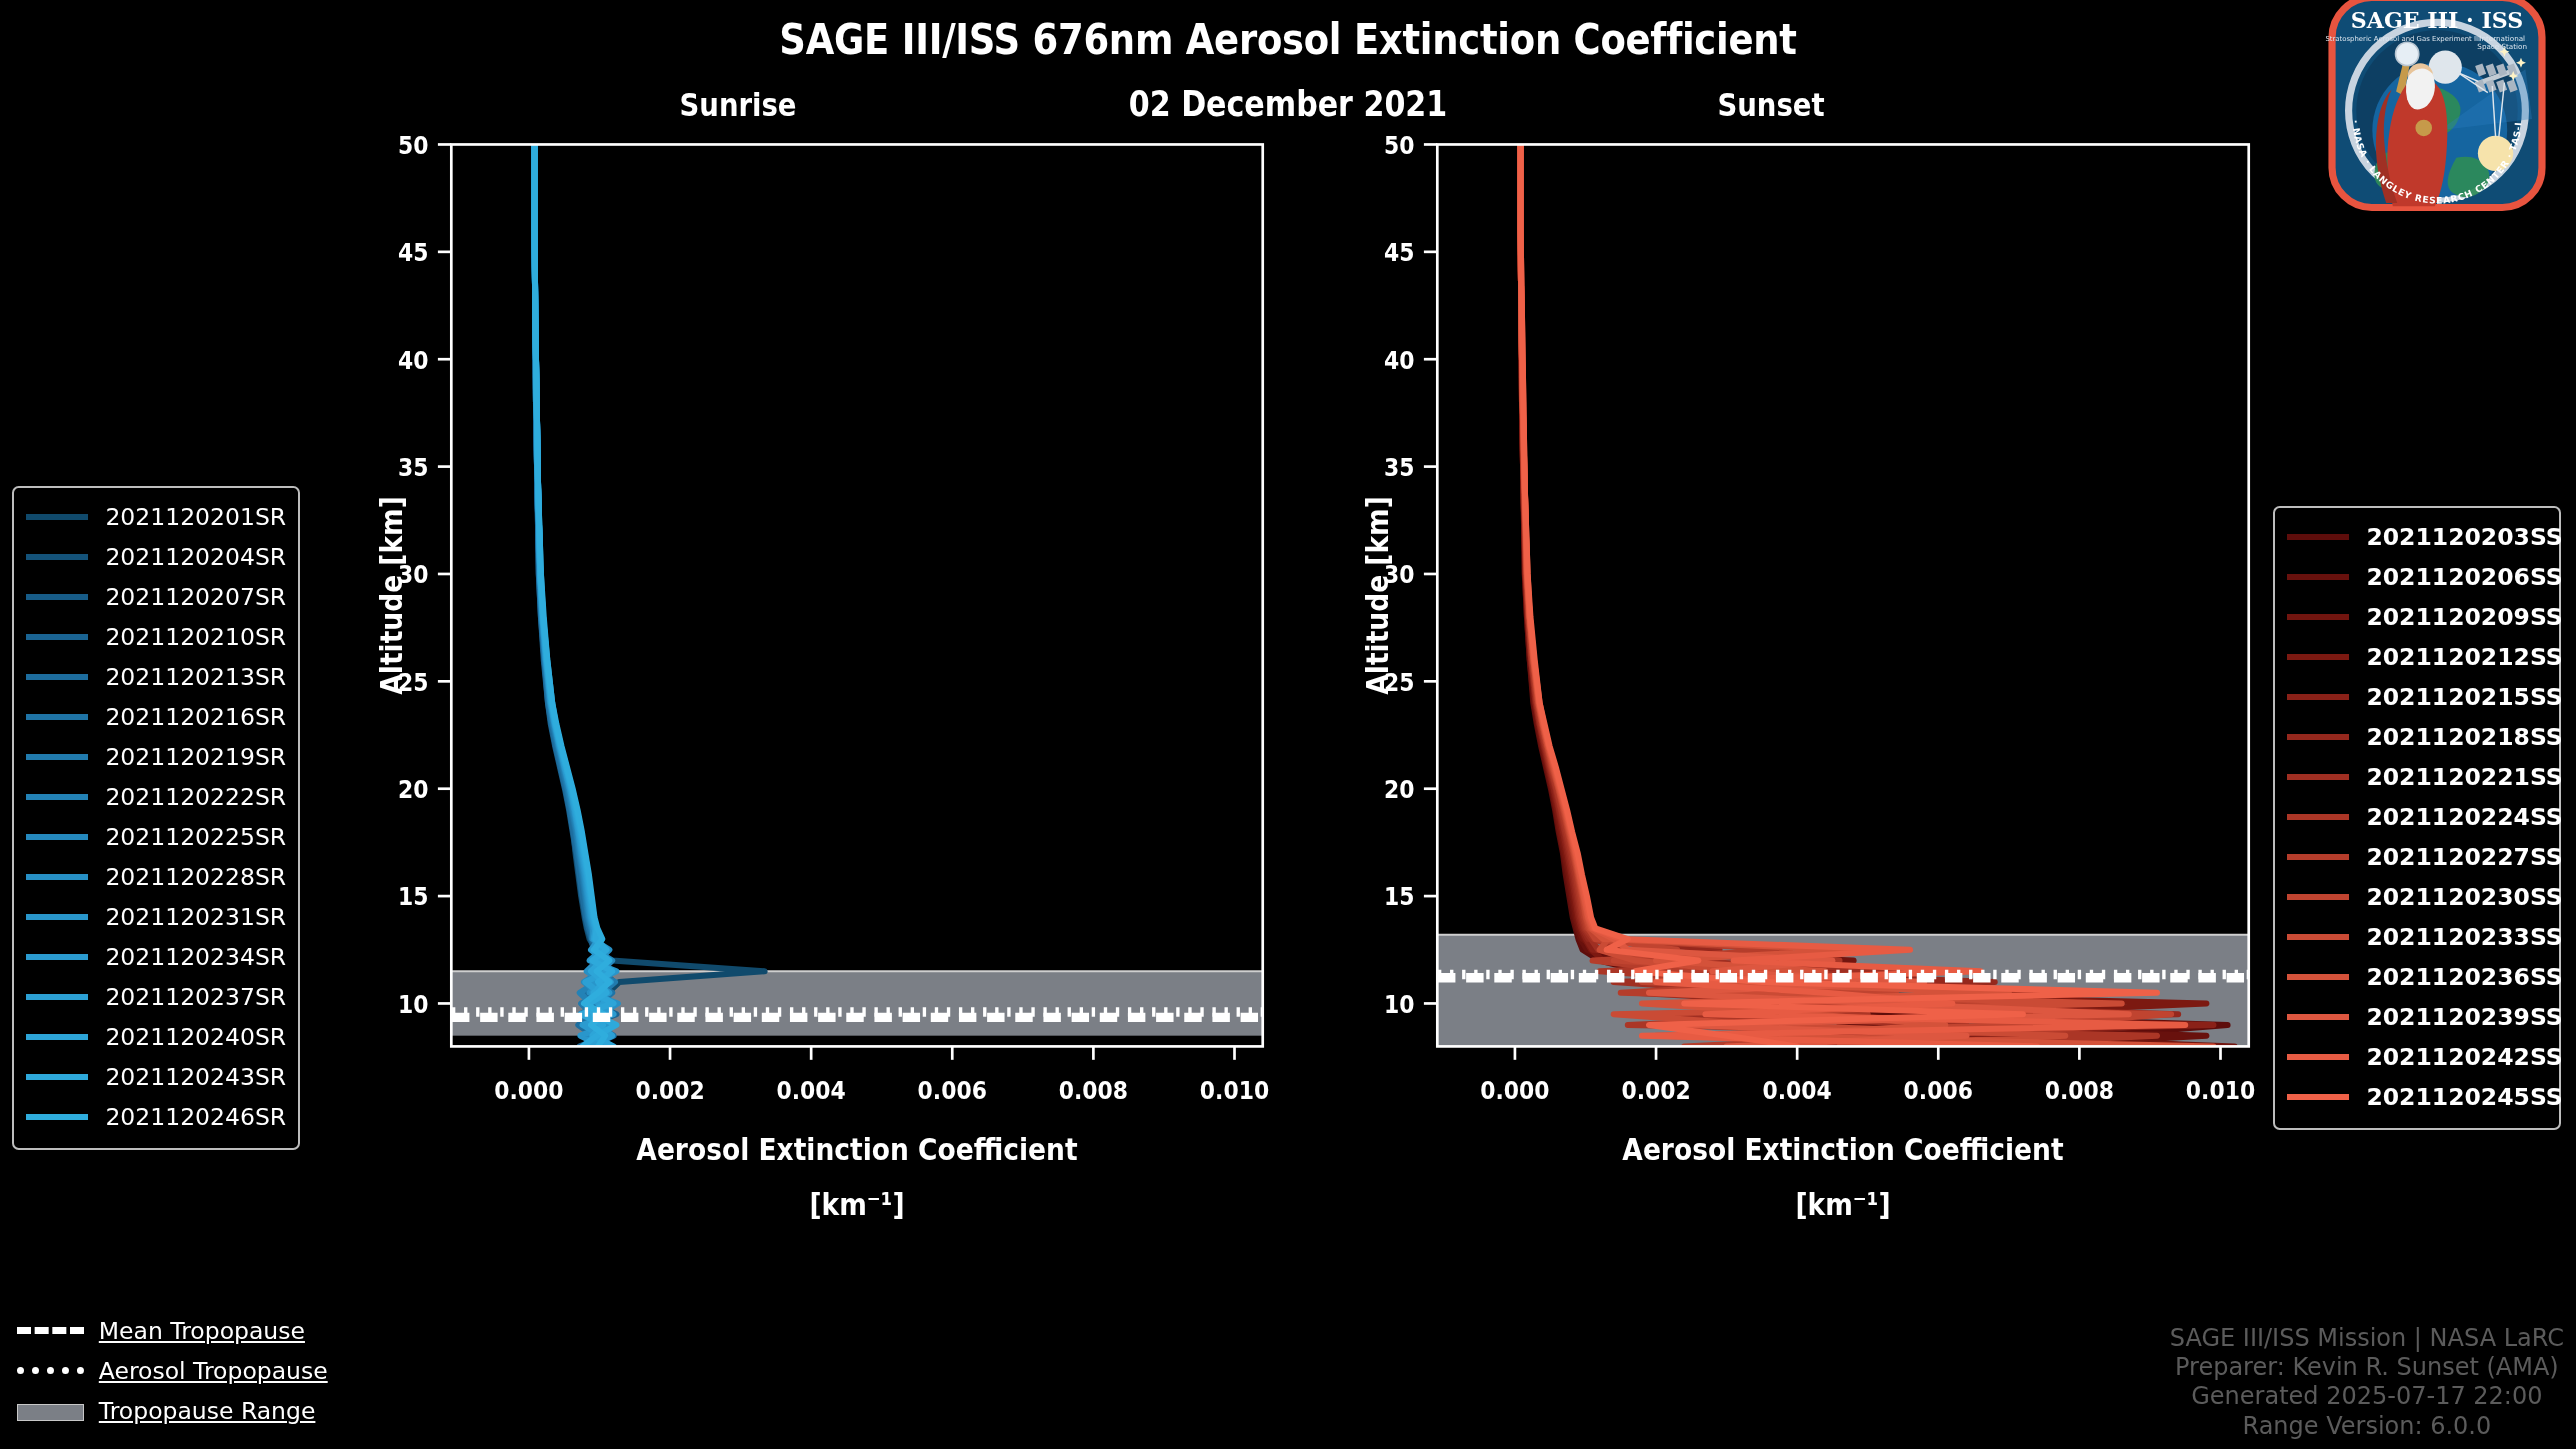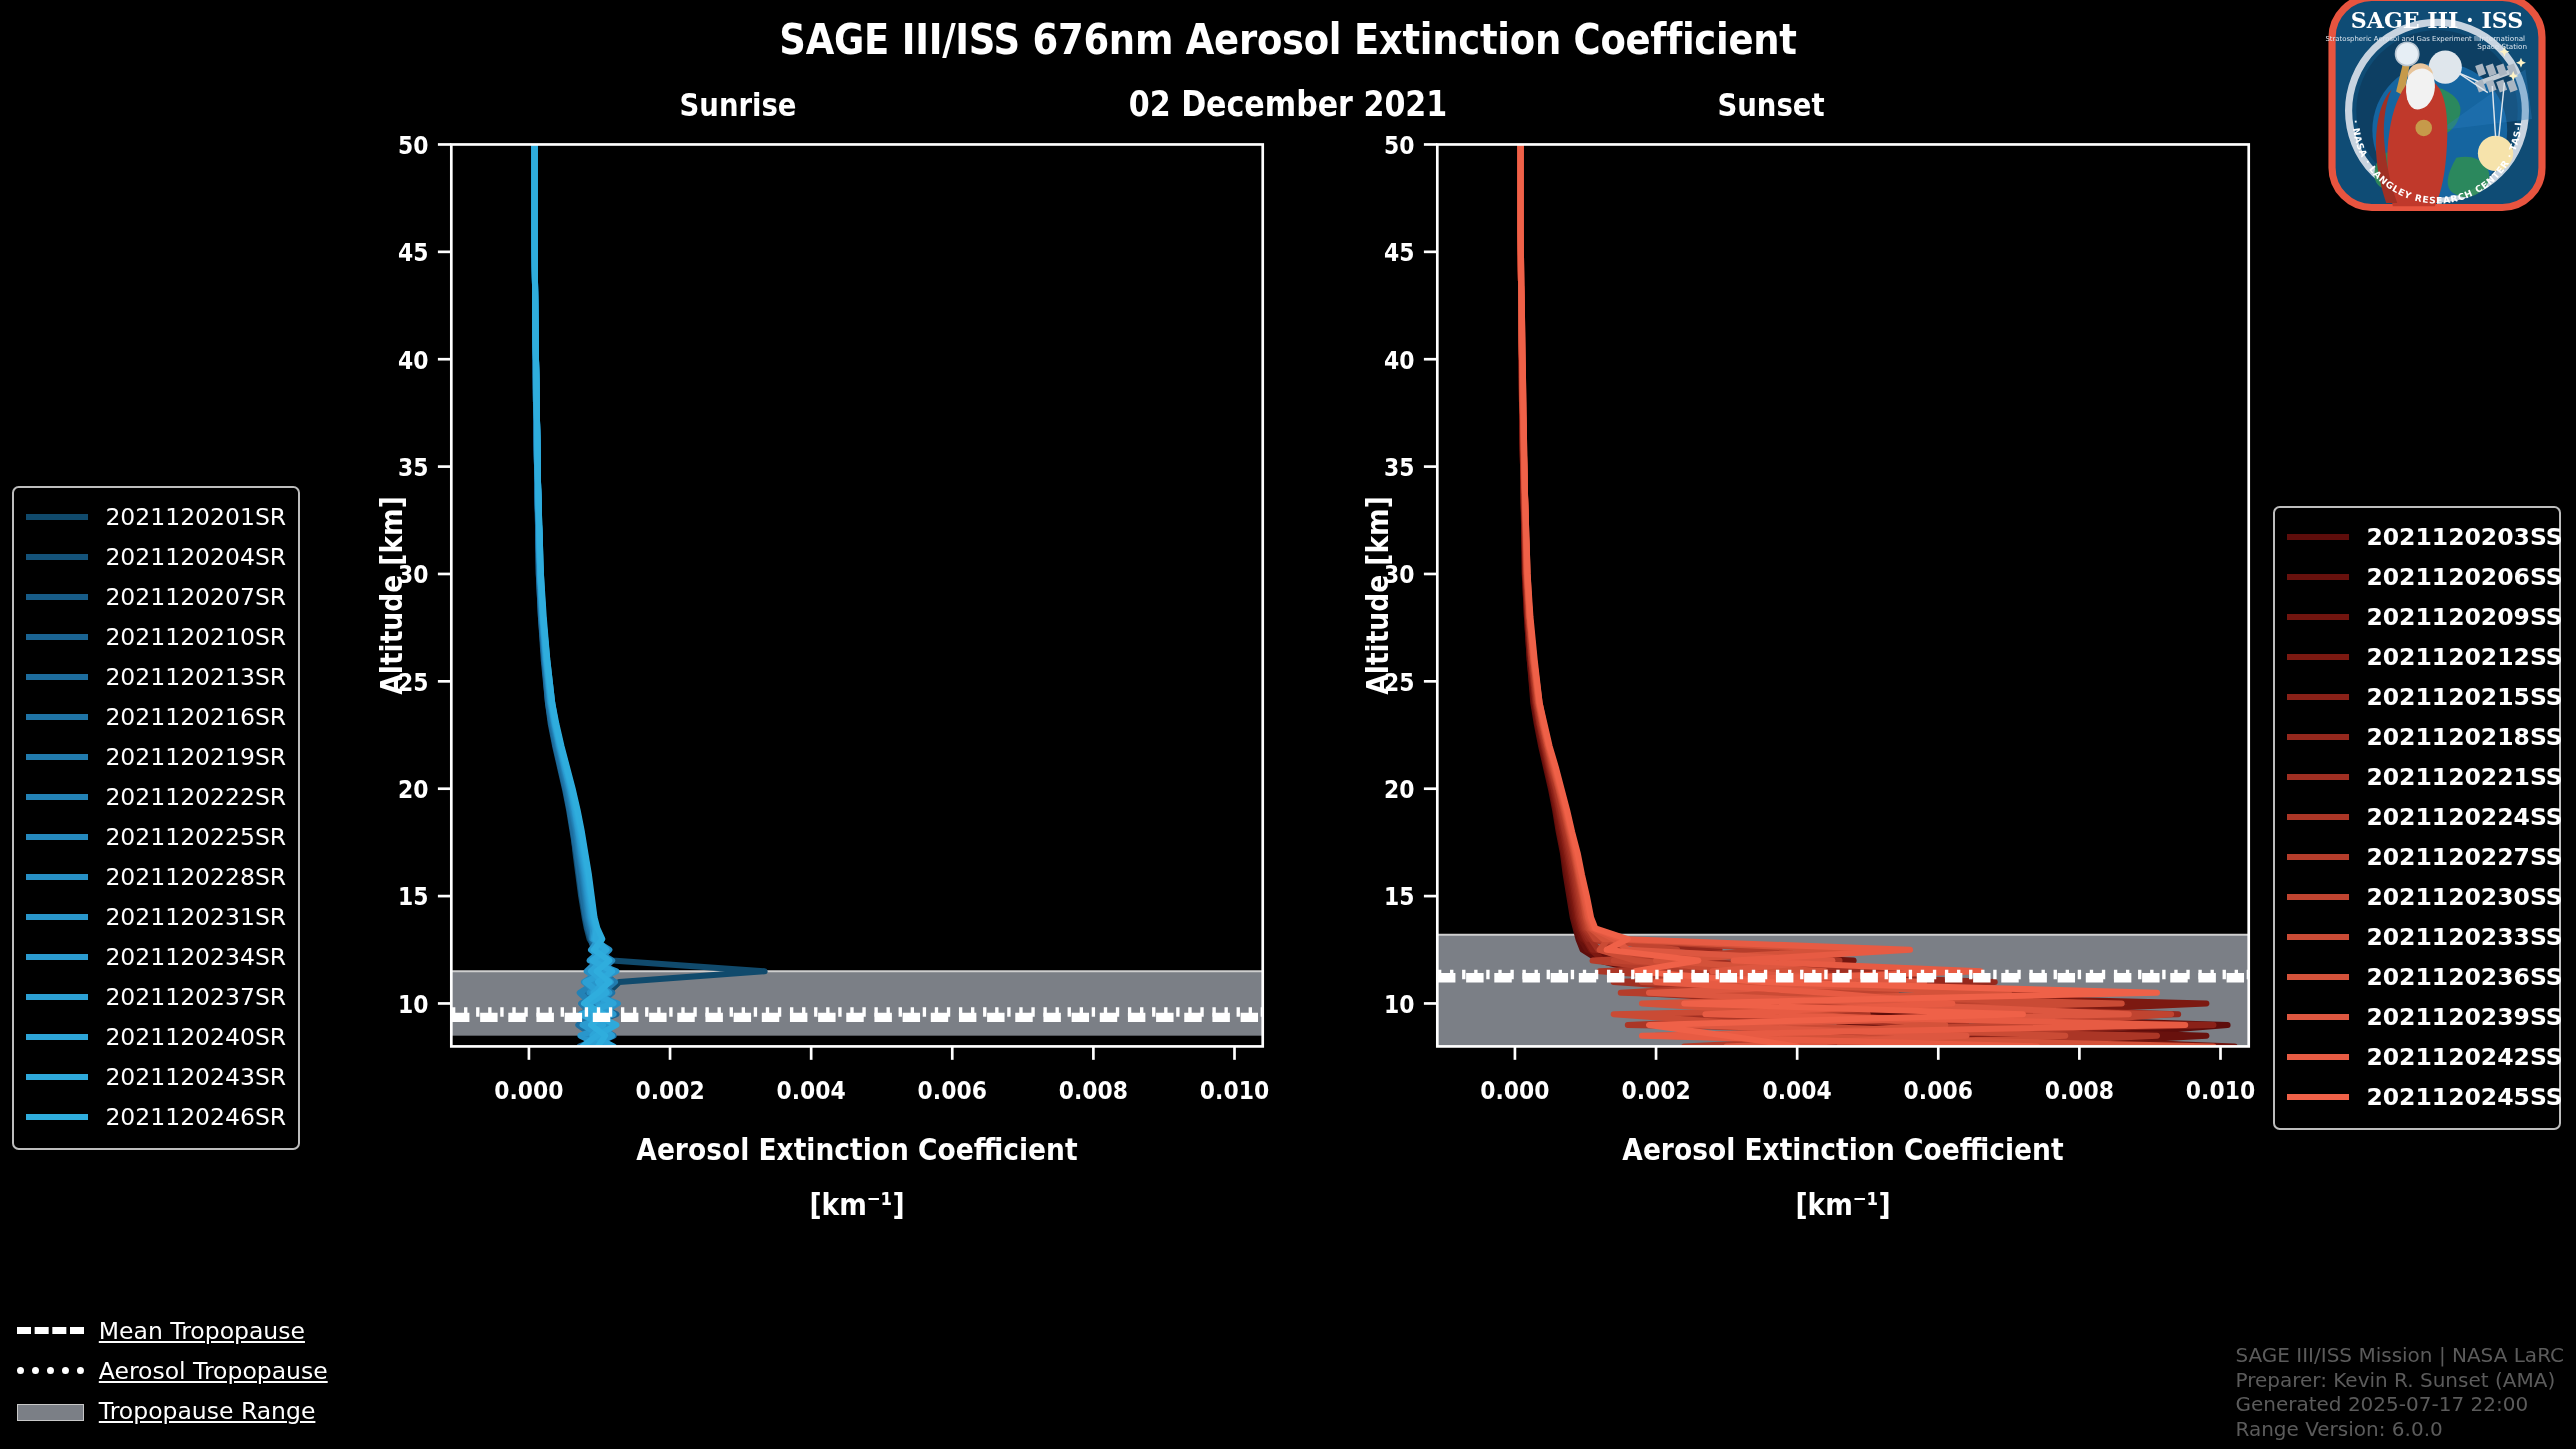--- a/index.html
+++ b/index.html
@@ -91,22 +91,22 @@
   .key-dashed { height: 0; border-top: 7.4px dashed #fff; margin-top: 3.4px; }
   .key-dotted { height: 0; border-top: 7.4px dotted #fff; margin-top: 3.4px; }
   .key-band {
     height: 17.4px; background: #7b7f86; border: 1.3px solid #c8c8c8;
   }
   .trop-label { font-size: 23.5px; color: #fff; white-space: nowrap; }
 
   
   #credits {
     position: absolute; right: 12px; bottom: 8px;
-    text-align: left;
-    font-size: 20px; line-height: 1.22;
+    text-align: center;
+    font-size: 24px; line-height: 1.22;
     color: #5b5b5b;
   }
 
   
   #mission-logo {
     position: absolute; right: 5.4px; top: -8px;
     width: 268px; height: 221px;
   }
 </style>
 </head>

